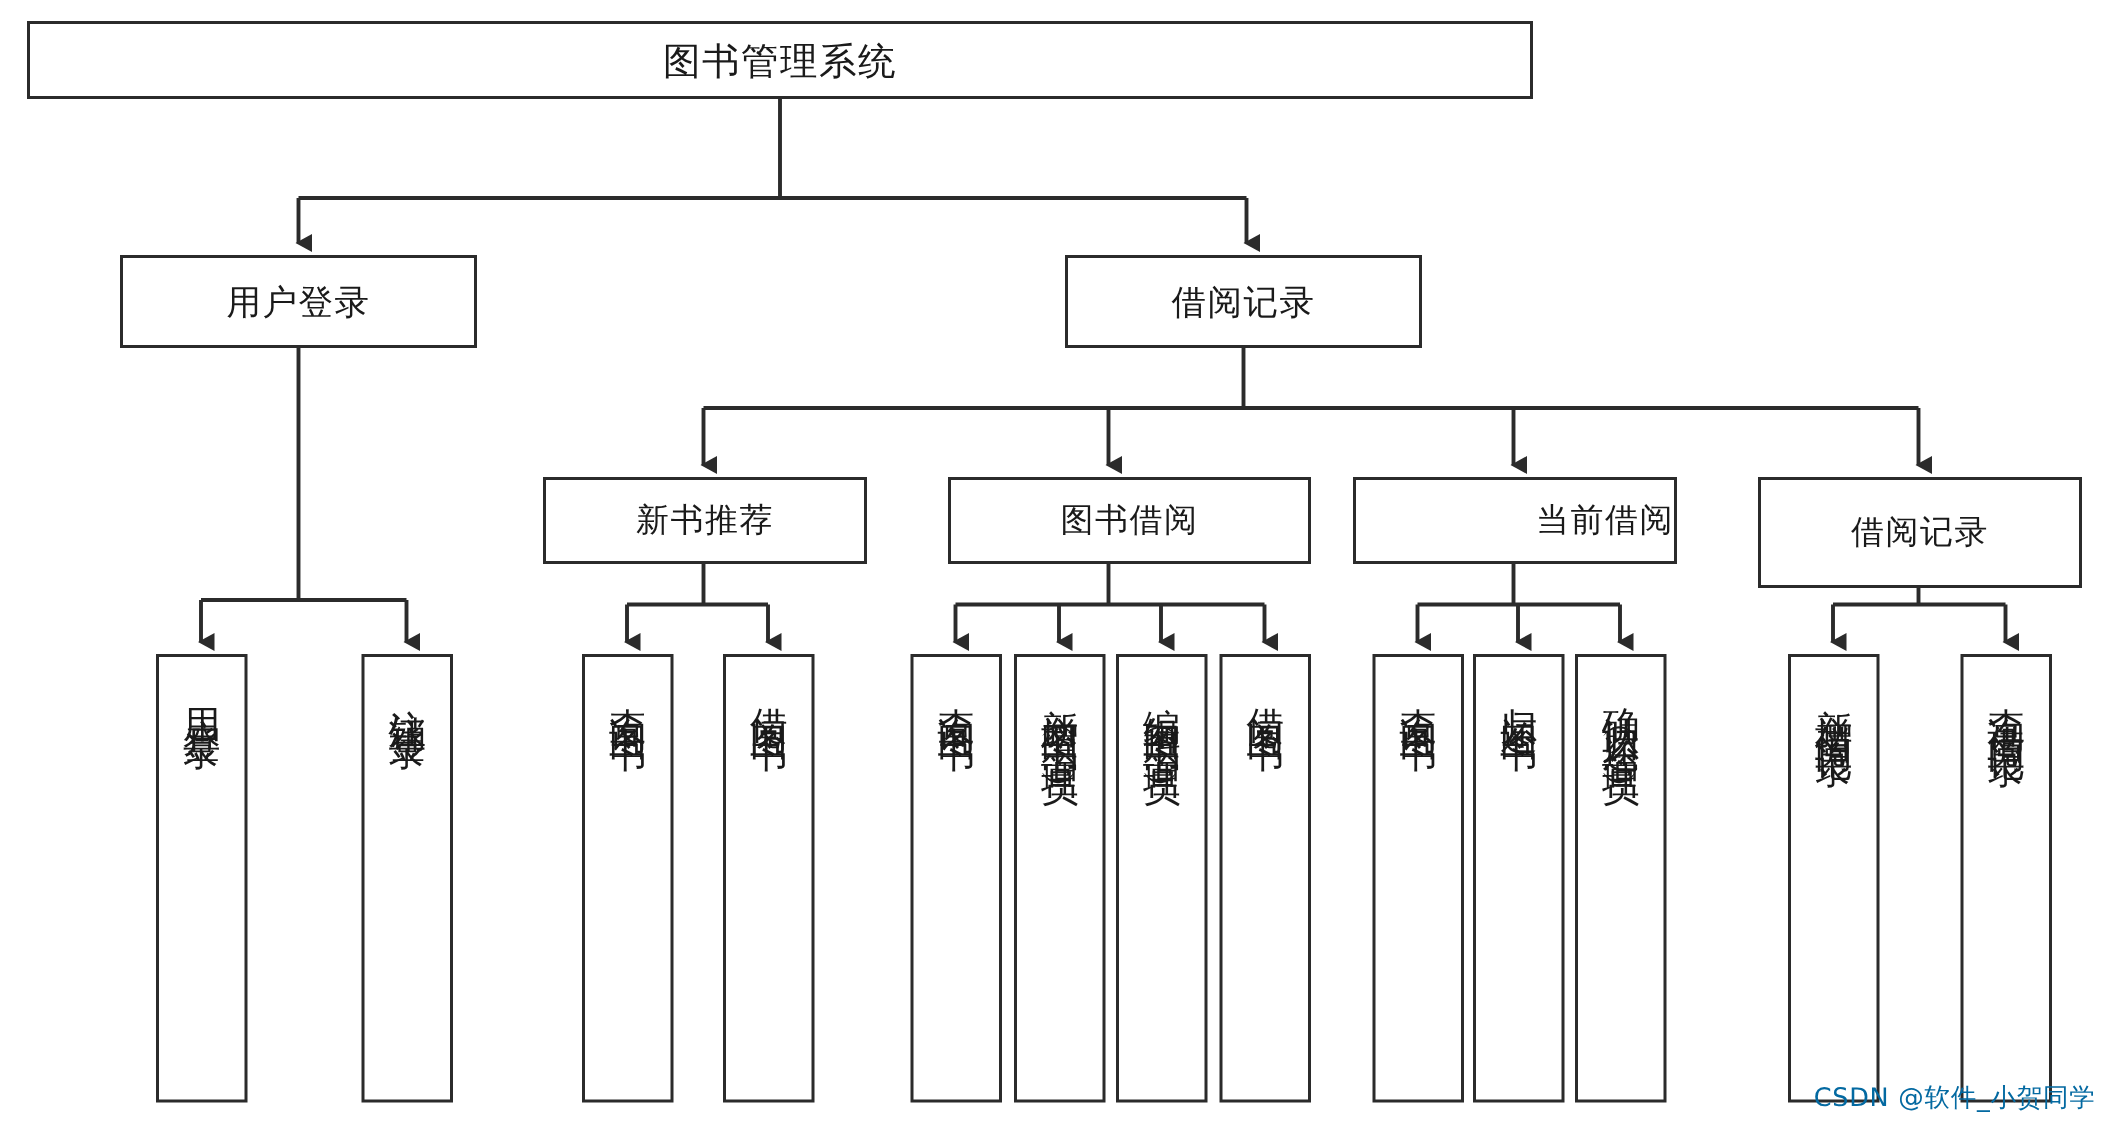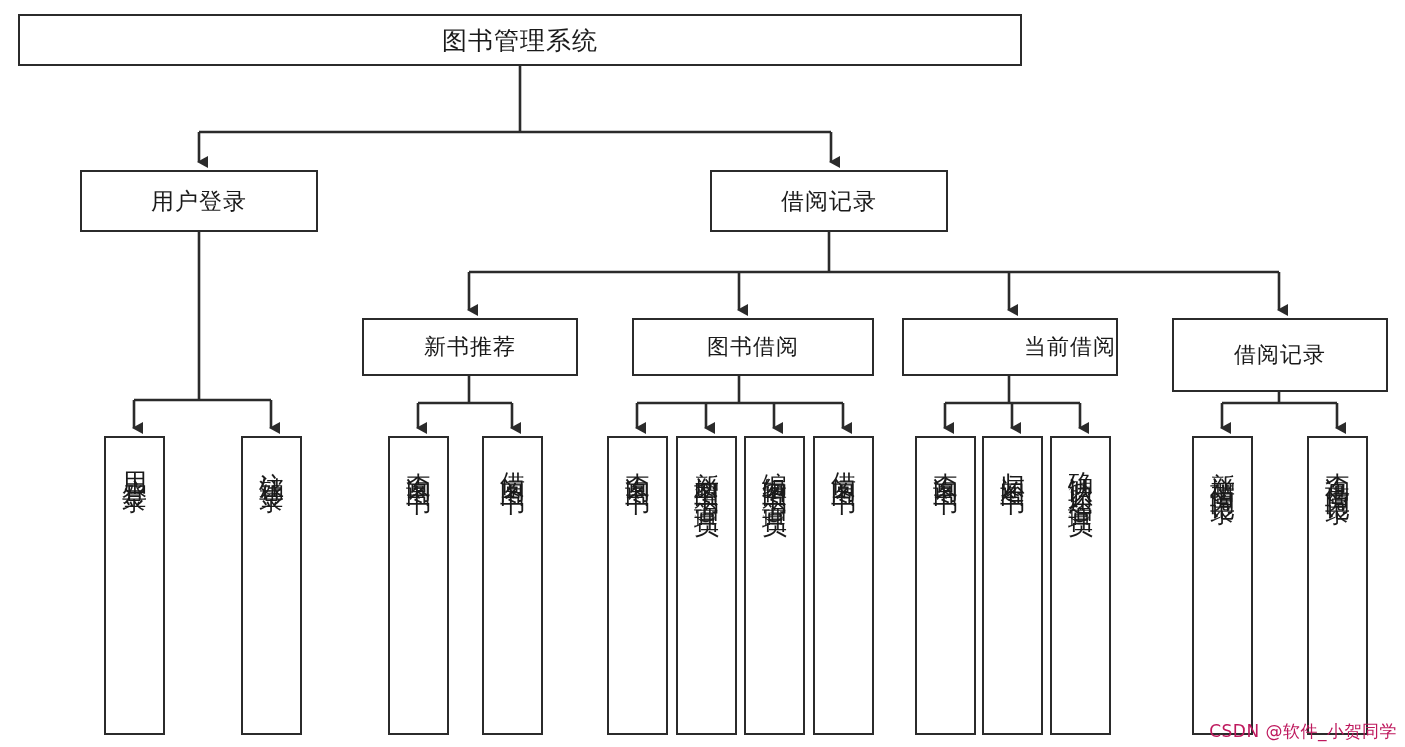--- a/index.html
+++ b/index.html
@@ -61,21 +61,21 @@
     justify-content: flex-start;
   }
   .node.leaf .vtext {
     display: block;
   }
   .watermark {
     position: absolute;
     right: 8px;
     bottom: 4px;
     font-size: 17px;
-    color: #be185d;
+    color: #0369a1;
     letter-spacing: 0.5px;
     white-space: nowrap;
   }
 </style>
 </head>
 <body>
 
 <div id="canvas">
 
   <svg class="wires" viewBox="0 0 1405 747">

